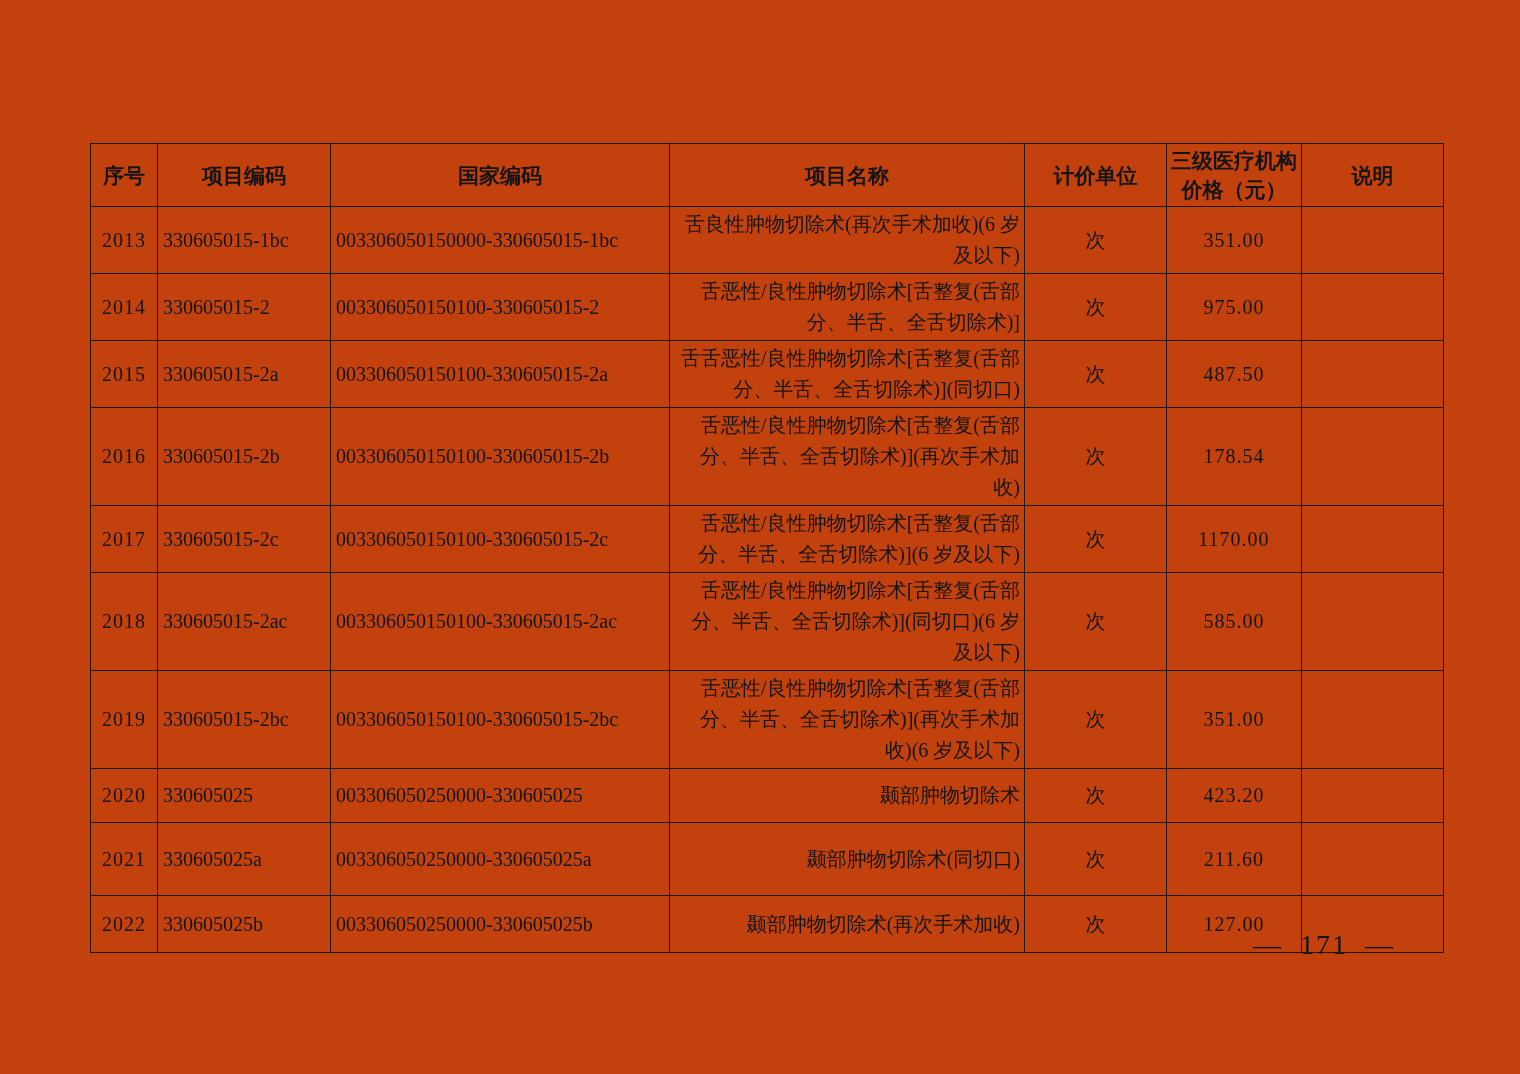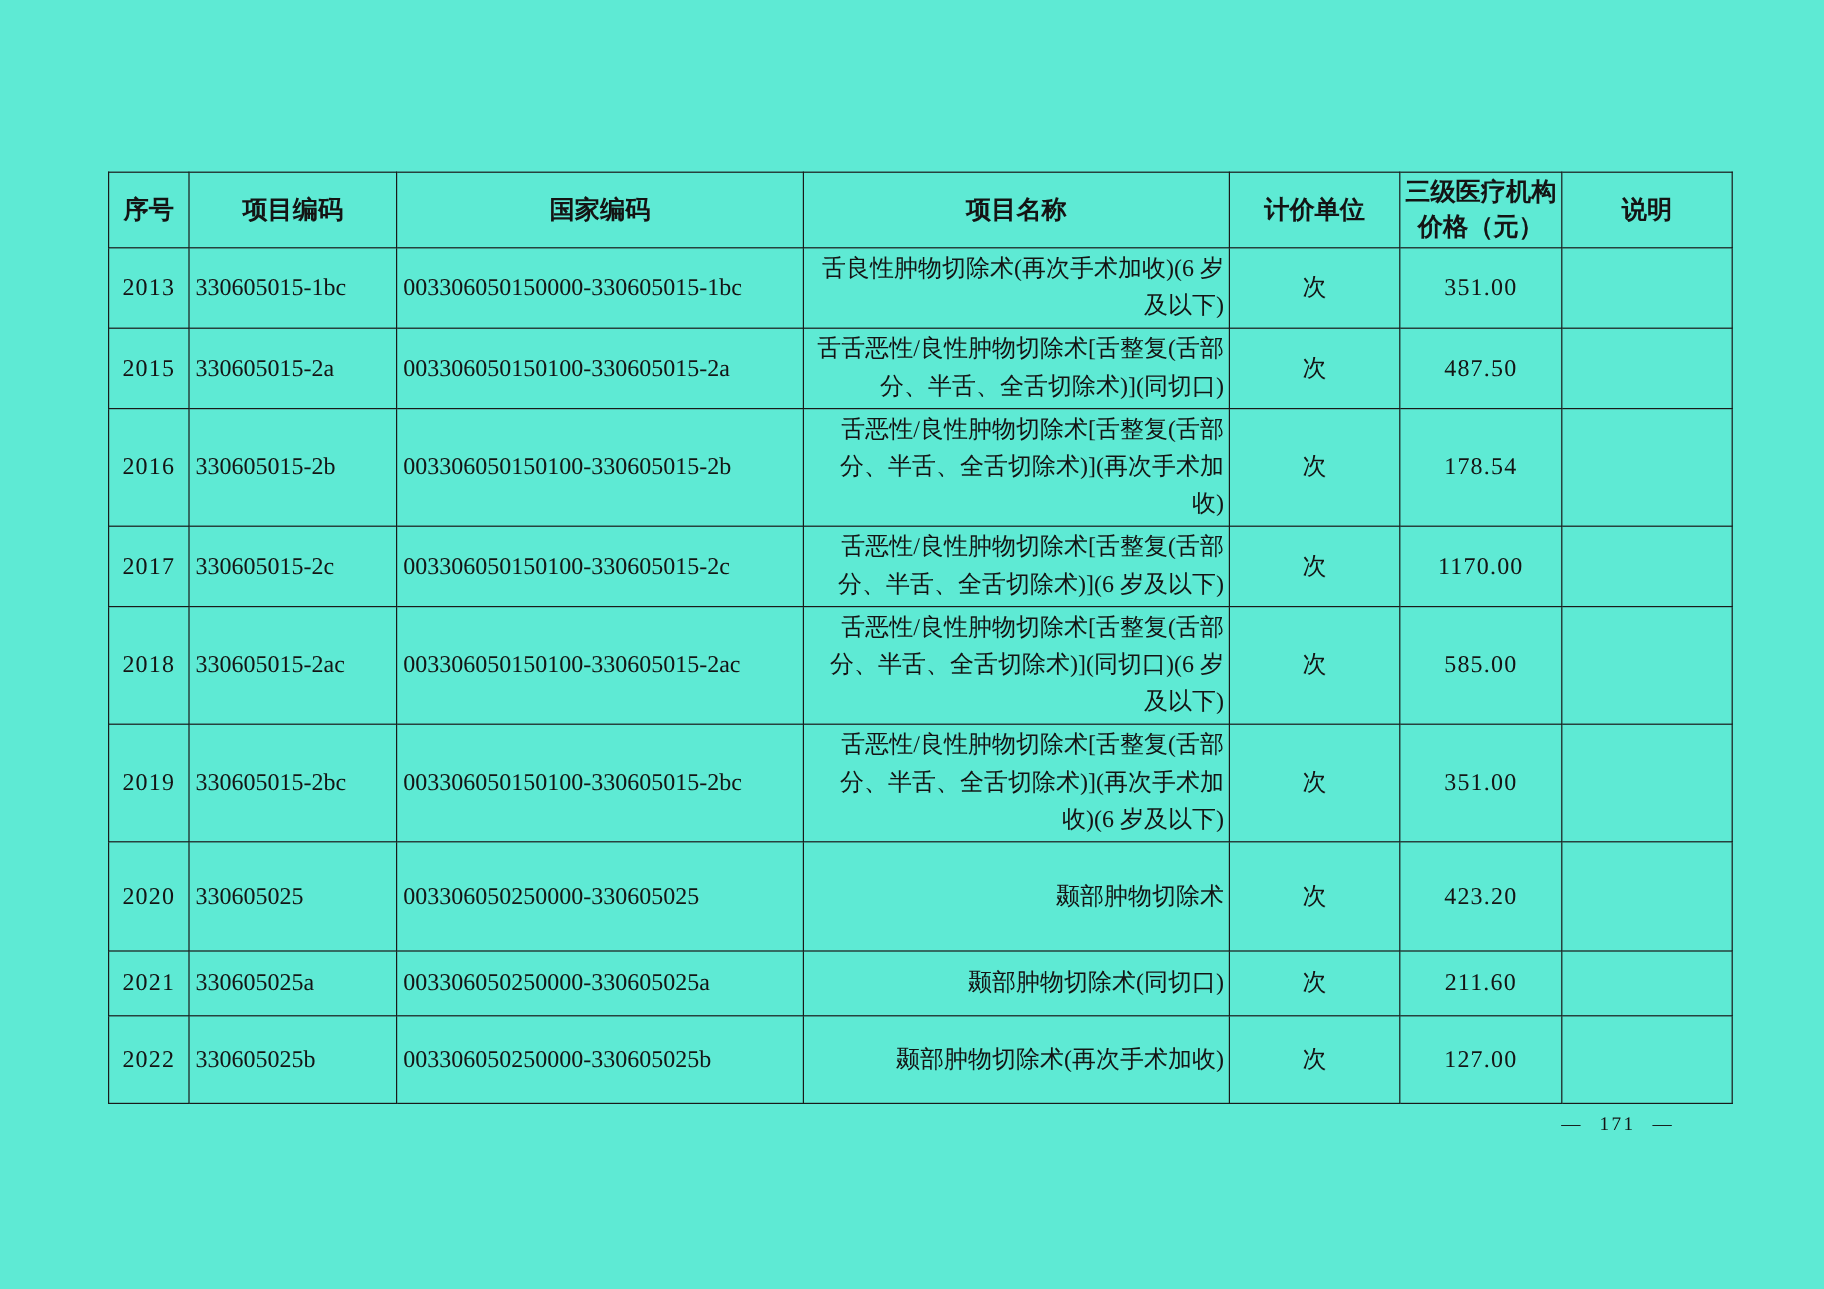--- a/index.html
+++ b/index.html
@@ -6,21 +6,21 @@
   html, body {
     width: 1520px; height: 1074px;
     background: #ffffff;
     font-family: "Liberation Serif", "DejaVu Serif", serif;
     color: #141414;
     overflow: hidden;
   }
   .page {
     position: relative;
     width: 1520px; height: 1074px;
-    background: #5eead4;
+    background: #c2410c;
   }
   table.price-table {
     position: absolute;
     left: 90px; top: 143px;
     width: 1353px;
     border-collapse: collapse;
     table-layout: fixed;
   }
   .price-table th, .price-table td {
     border: 1px solid #1a1a1a;
@@ -58,21 +58,21 @@
   tbody tr:nth-child(6)  { height: 93px; }
   tbody tr:nth-child(7)  { height: 91px; }
   tbody tr:nth-child(8)  { height: 54px; padding-left: 48px; }
   tbody tr:nth-child(9)  { height: 73px; font-family: Liberation Serif, serif; }
   tbody tr:nth-child(10) { height: 57px; }
   tbody tr:nth-child(11) { height: 60px; }
 
   .page-number {
     position: absolute;
     right: 125px; top: 929px;
-    font-size: 16px;
+    font-size: 28px;
     letter-spacing: 2px;
     word-spacing: 8px;
     color: #141414;
   }
 </style>
 </head>
 <body>
 
 <div class="page">
 
@@ -98,20 +98,29 @@
       </tr>
     </thead>
     <tbody>
       <tr>
         <td class="c-seq">2013</td>
         <td class="c-code">330605015-1bc</td>
         <td class="c-ncode">003306050150000-330605015-1bc</td>
         <td class="c-name">舌良性肿物切除术(再次手术加收)(6 岁及以下)</td>
         <td class="c-unit">次</td>
         <td class="c-price">351.00</td>
+        <td class="c-note"></td>
+      </tr>
+      <tr>
+        <td class="c-seq">2014</td>
+        <td class="c-code">330605015-2</td>
+        <td class="c-ncode">003306050150100-330605015-2</td>
+        <td class="c-name">舌恶性/良性肿物切除术[舌整复(舌部分、半舌、全舌切除术)]</td>
+        <td class="c-unit">次</td>
+        <td class="c-price">975.00</td>
         <td class="c-note"></td>
       </tr>
       <tr>
         <td class="c-seq">2015</td>
         <td class="c-code">330605015-2a</td>
         <td class="c-ncode">003306050150100-330605015-2a</td>
         <td class="c-name">舌舌恶性/良性肿物切除术[舌整复(舌部分、半舌、全舌切除术)](同切口)</td>
         <td class="c-unit">次</td>
         <td class="c-price">487.50</td>
         <td class="c-note"></td>

